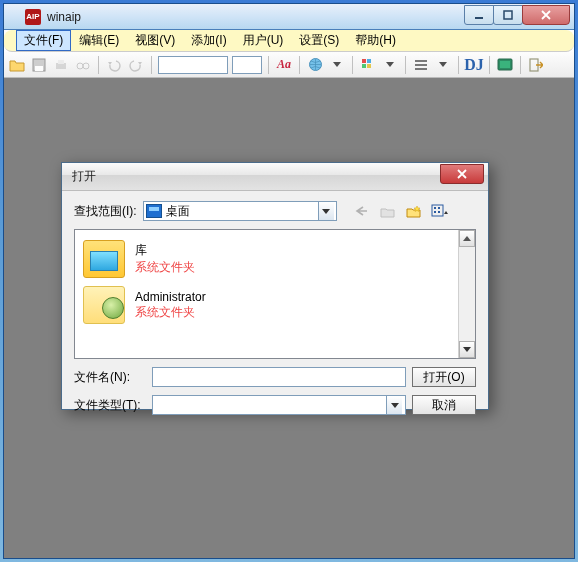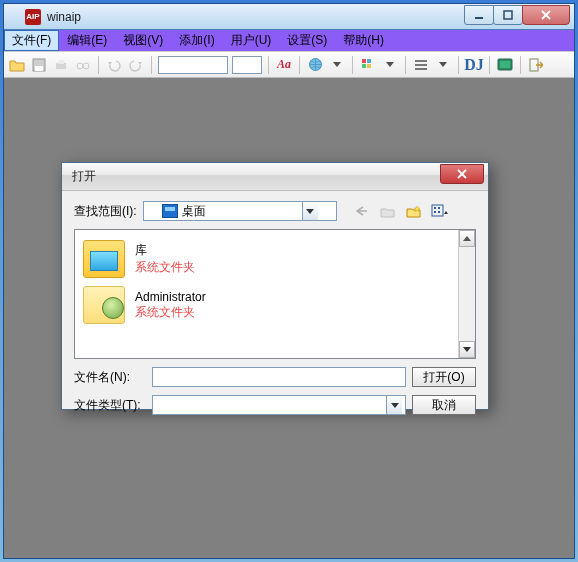--- a/index.html
+++ b/index.html
@@ -8,21 +8,21 @@
 
 .main-window { position: absolute; left: 3px; top: 3px; width: 572px; height: 556px; background: #fff; border: 1px solid #1a4d8a; box-shadow: 0 0 0 1px rgba(255,255,255,0.2) inset; }
 .titlebar { height: 26px; background: linear-gradient(to bottom, #e8f0fa 0%, #d0e4f7 50%, #b8d8f0 100%); display: flex; align-items: center; padding-left: 21px; border-bottom: 1px solid #4a7fb9; }
 .titlebar .app-icon { width: 16px; height: 16px; background: #b01818; border-radius: 2px; margin-right: 6px; display:flex;align-items:center;justify-content:center;color:#fff;font-size:8px;font-weight:bold; }
 .titlebar .title { color: #1a1a1a; font-size: 12px; }
 .titlebar .win-controls { margin-left: auto; display: flex; height: 20px; margin-top:-4px; }
 .titlebar .wc { width: 30px; height: 20px; border: 1px solid #5a7fa8; background: linear-gradient(to bottom,#e8f3fb,#c8deee); margin-left:-1px; display:flex;align-items:center;justify-content:center; border-radius:0 0 3px 3px; }
 .titlebar .wc.close { width: 48px; background: linear-gradient(to bottom,#e8a0a0,#cf6b6b); border-color:#9a3c3c; border-radius:0 0 4px 4px; margin-right:4px;}
 .titlebar .wc svg { width:12px; height:12px; }
 
-.menubar { height: 22px; background: #8b5cf6; display: flex; align-items: center; padding: 0 0; border-bottom: 1px solid #ccc; }
+.menubar { height: 22px; background: #fef9c3; display: flex; align-items: center; padding: 0 12px; border-bottom: 1px solid #ccc; border-radius: 8px; }
 .menubar .menu-item { padding: 2px 8px; cursor: default; font-size: 12px; }
 .menubar .menu-item.active { border: 1px solid #316ac5; background: #cde6ff; padding: 1px 7px; }
 
 .toolbar { height: 26px; background: linear-gradient(to bottom,#fdfdfd,#ececec); border-bottom: 1px solid #bbb; display: flex; align-items: center; padding: 0 4px; gap:4px; }
 .toolbar .tbtn { width: 18px; height: 18px; display:flex;align-items:center;justify-content:center; opacity:.85; }
 .toolbar .sep { width:1px; height:18px; background:#c0c0c0; margin:0 2px; }
 .toolbar .combo { height:18px; border:1px solid #7f9db9; background:#fff; }
 .toolbar .c-font { width:70px; }
 .toolbar .c-size { width:30px; }
 .toolbar .dj { font-family: "Comic Sans MS", cursive; font-weight:bold; color:#0a4aa0; font-size:16px; padding:0 2px;}
@@ -30,21 +30,21 @@
 .canvas { position:absolute; left:0; right:0; top:74px; bottom:0; background:#808080; }
 
 
 .dialog { position:absolute; left:57px; top:158px; width:428px; height:248px; background:#f0f0f0; border:1px solid #4a6b8a; box-shadow: 4px 4px 14px rgba(0,0,0,.4); }
 .dlg-title { height:28px; background: linear-gradient(to bottom,#fbfbfb 0%, #e8e8e8 45%, #d6d6d6 46%, #e3e3e3 100%); display:flex; align-items:center; padding-left:10px; border-bottom:1px solid #bcbcbc; }
 .dlg-title .t { font-size:12px; color:#222; }
 .dlg-close { margin-left:auto; width:44px; height:20px; margin-right:4px; margin-top:-6px; background:linear-gradient(to bottom,#e07b7b,#c83a3a); border:1px solid #8a2c2c; border-radius:0 0 3px 3px; display:flex;align-items:center;justify-content:center; color:#fff; }
 .dlg-body { padding:10px 12px 8px 12px; }
 .lookrow { display:flex; align-items:center; gap:6px; }
 .lookrow label { font-size:12px; }
-.lookrow .look-combo { flex:0 0 194px; height:20px; border:1px solid #7f9db9; background:#fff; display:flex; align-items:center; padding:0 18px; }
+.lookrow .look-combo { flex:0 0 194px; height:20px; border:1px solid #7f9db9; background:#fff; display:flex; align-items:center; padding:0 2px; }
 .look-combo .drive-icon { width:16px; height:14px; background:#1f6fd0; border:1px solid #155090; margin-right:4px; position:relative; }
 .look-combo .drive-icon:after{content:"";position:absolute;left:2px;top:2px;width:10px;height:4px;background:#8fcfff;}
 .look-combo .dd { margin-left:auto; width:16px; height:18px; border-left:1px solid #7f9db9; display:flex;align-items:center;justify-content:center; background:linear-gradient(#fff,#dce6f0);}
 .nav-icons { display:flex; gap:8px; margin-left:10px; align-items:center;}
 .nav-icons .ni { width:18px; height:18px; display:flex;align-items:center;justify-content:center; }
 
 .filelist { margin-top:8px; height:130px; border:1px solid #828790; background:#fff; padding:6px 8px; overflow:hidden; position:relative;}
 .filelist .scrollbar { position:absolute; right:0; top:0; bottom:0; width:17px; background:#f0f0f0; border-left:1px solid #d0d0d0;}
 .filelist .sb-btn { height:17px; background:linear-gradient(#fff,#e0e0e0); border:1px solid #b0b0b0; display:flex;align-items:center;justify-content:center;}
 .filelist .entry { display:flex; align-items:center; gap:10px; padding:4px 0; }

